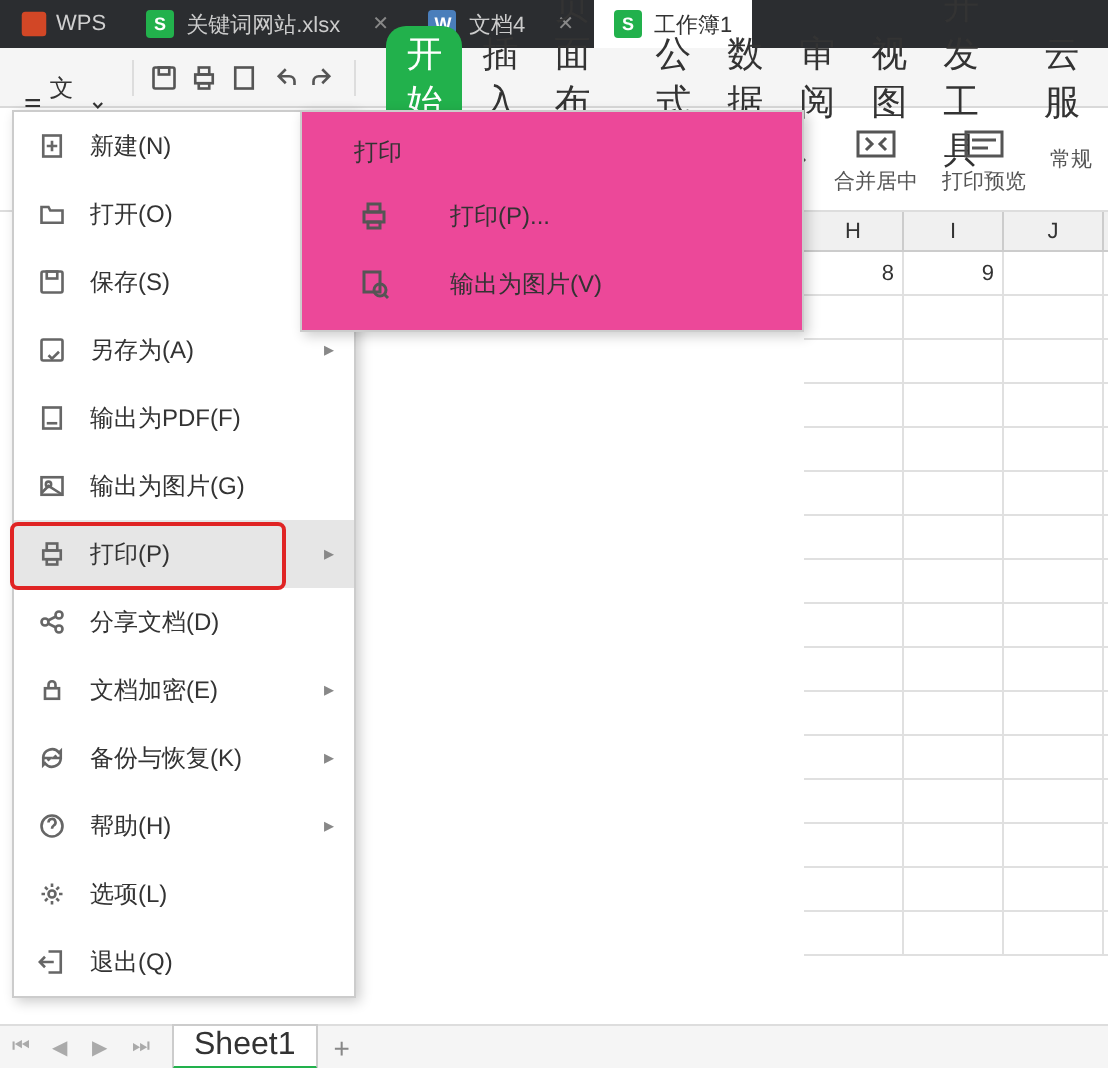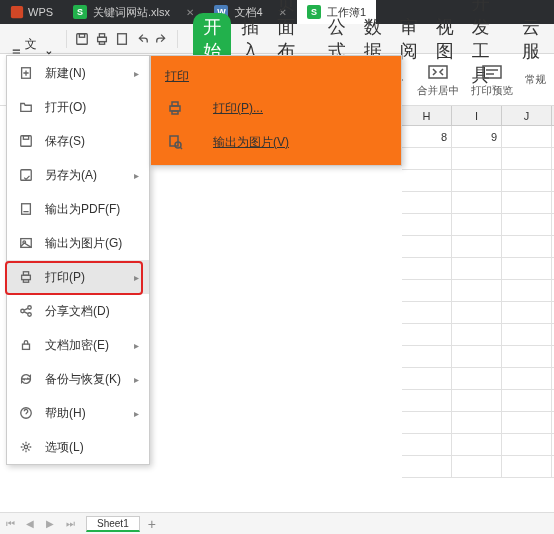--- a/index.html
+++ b/index.html
@@ -21,33 +21,33 @@
   .ribbon { height: 52px; background: #fff; border-bottom: 1px solid #ddd; display: flex; align-items: center; justify-content: flex-end; padding: 0 8px; gap: 12px; }
   .ribgroup { display: flex; flex-direction: column; align-items: center; gap: 2px; color: #555; font-size: 10.5px; cursor: pointer; }
   .ribicon { width: 22px; height: 20px; display: flex; align-items: center; justify-content: center; color: #555; }
   .content { position: relative; height: calc(534px - 24px - 30px - 52px - 22px); background: #fff; }
   .grid { position: absolute; inset: 0; }
   .colheader { position: absolute; top: 0; left: 402px; right: 0; height: 20px; display: flex; background: #f0f0f0; border-bottom: 1px solid #ccc; }
   .colcell { width: 50px; border-right: 1px solid #ccc; display: flex; align-items: center; justify-content: center; font-size: 11px; color: #333; }
   .rows { position: absolute; top: 20px; left: 402px; right: 0; }
   .rw { height: 22px; border-bottom: 1px solid #e0e0e0; display: flex; }
   .cl { width: 50px; border-right: 1px solid #e0e0e0; display: flex; align-items: center; justify-content: flex-end; padding-right: 4px; font-size: 11px; }
-  .filemenu { position: absolute; left: 6px; top: 55px; width: 144px; background: #fff; border: 1px solid #ccc; box-shadow: 2px 2px 6px rgba(0,0,0,.2); z-index: 20; }
+  .filemenu { position: absolute; left: 6px; top: 55px; width: 172px; background: #fff; border: 1px solid #ccc; box-shadow: 2px 2px 6px rgba(0,0,0,.2); z-index: 20; }
   .mitem { height: 34px; display: flex; align-items: center; padding: 0 10px; gap: 10px; font-size: 12px; color: #333; cursor: pointer; position: relative; }
   .mitem .arrow { margin-left: auto; color: #888; font-size: 10px; }
   .mitem .mi-icon { width: 18px; height: 18px; display: flex; align-items: center; justify-content: center; color: #666; }
   .mitem.selected, .mitem:hover { background: #e6e6e6; align-items: center; }
   .highlight-box { position: absolute; left: 5px; top: 261px; width: 138px; height: 34px; border: 2px solid #e02424; border-radius: 4px; z-index: 30; pointer-events: none; }
-  .submenu { position: absolute; left: 150px; top: 55px; width: 252px; background: #f97316; border: 1px solid #ccc; box-shadow: 2px 2px 6px rgba(0,0,0,.2); z-index: 20; padding: 6px 0; text-decoration: underline; }
+  .submenu { position: absolute; left: 150px; top: 55px; width: 252px; background: #ec4899; border: 1px solid #ccc; box-shadow: 2px 2px 6px rgba(0,0,0,.2); z-index: 20; padding: 6px 12px; }
   .submenu .title { padding: 6px 14px; font-size: 12px; color: #333; }
   .sitem { height: 34px; display: flex; align-items: center; padding: 0 14px; gap: 28px; font-size: 12px; color: #333; cursor: pointer; }
   .sitem .mi-icon { width: 20px; height: 20px; display: flex; align-items: center; justify-content: center; color: #555; }
   .sheetbar { height: 22px; background: #f5f5f5; border-top: 1px solid #ddd; display: flex; align-items: center; padding: 0 6px; gap: 8px; }
   .navicon { width: 12px; color: #aaa; font-size: 10px; }
-  .sheet-tab { background: #fff; border: 1px solid #ccc; border-bottom: 2px solid #22b14c; padding: 1px 10px; font-size: 10px; }
+  .sheet-tab { background: #fff; border: 1px solid #ccc; border-bottom: 2px solid #22b14c; padding: 1px 10px; font-size: 16px; }
   .addsheet { color: #888; font-size: 14px; cursor: pointer; }
   svg { stroke: currentColor; fill: none; stroke-width: 1.5; }
 </style>
 </head>
 <body>
 
 <div class="titlebar">
   <div class="wps-brand">
     <svg width="14" height="14" viewBox="0 0 16 16">
         <rect x="1" y="1" width="14" height="14" rx="2" fill="#d24726" stroke="none"></rect>
@@ -357,20 +357,28 @@
   </div>
   <div class="mitem">
     <span class="mi-icon">
         <svg width="14" height="14" viewBox="0 0 16 16">
           <circle cx="8" cy="8" r="2"></circle>
           <path d="M8 2v2M8 12v2M2 8h2M12 8h2M4 4l1.5 1.5M10.5 10.5L12 12M12 4l-1.5 1.5M5.5 10.5L4 12"></path>
         </svg>
       </span>
     <span>选项(L)</span>
   </div>
+  <div class="mitem">
+    <span class="mi-icon">
+        <svg width="14" height="14" viewBox="0 0 16 16">
+          <path d="M6 2h7v12H6M9 8H2M4 5l-3 3 3 3"></path>
+        </svg>
+      </span>
+    <span>退出(Q)</span>
+  </div>
 </div>
 
 <div class="highlight-box"></div>
 
 <div class="submenu">
   <div class="title">打印</div>
   <div class="sitem">
     <span class="mi-icon">
         <svg width="16" height="16" viewBox="0 0 16 16">
           <rect x="3" y="6" width="10" height="5"></rect>

